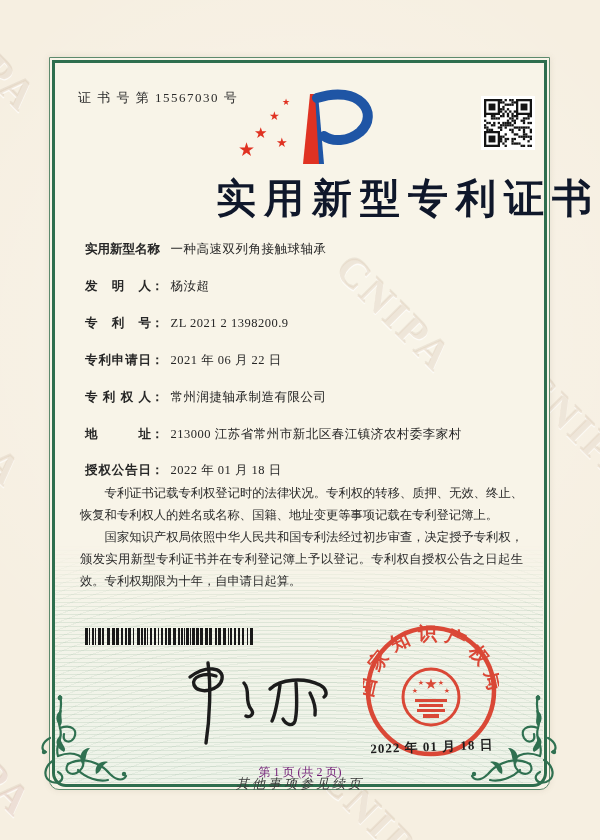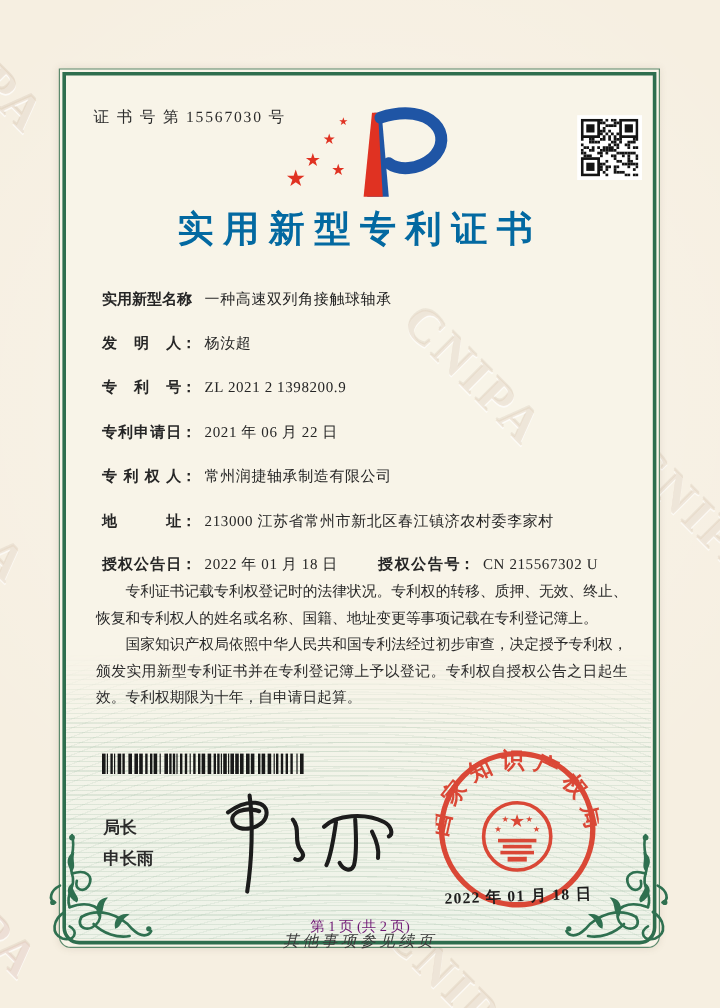--- a/index.html
+++ b/index.html
@@ -53,22 +53,22 @@
   .cert-no{position:absolute;left:78px;top:89px;font-size:13px;letter-spacing:1.5px;color:#2b2b2b;}
 
   
   .logo{position:absolute;left:232px;top:88px;width:150px;height:82px;}
   .logo .star{position:absolute;color:#e03222;line-height:1;font-family:"DejaVu Sans",sans-serif;}
 
   .qr{position:absolute;left:481px;top:96px;width:54px;height:54px;background:#fff;padding:0;
       display:flex;align-items:center;justify-content:center;}
 
   .title{
-    position:absolute;left:0;top:171px;width:100%;text-align:center;
-    font-size:30px;font-weight:700;letter-spacing:8px;color:#0369a1;margin:0;
+    position:absolute;left:0;top:171px;width:100%;text-align:right;
+    font-size:40px;font-weight:700;letter-spacing:8px;color:#0f172a;margin:0;
     font-family:"Liberation Serif","DejaVu Serif",serif;
   }
 
   
   .field-row{position:absolute;left:85px;width:440px;font-size:12.5px;color:#262626;white-space:nowrap;}
   .flabel{display:inline-block;width:66px;text-align:justify;text-align-last:justify;font-weight:600;}
   .fcolon{font-weight:600;margin-right:7px;}
   .fvalue{letter-spacing:.5px;}
   .pair2{position:absolute;left:230px;top:0;}
   .pair2 .flabel{width:68px;}
@@ -326,23 +326,20 @@
     <span class="flabel">专利申请日</span><span class="fcolon">：</span><span class="fvalue">2021 年 06 月 22 日</span>
   </div>
   <div class="field-row" style="top:389px">
     <span class="flabel">专利权人</span><span class="fcolon">：</span><span class="fvalue">常州润捷轴承制造有限公司</span>
   </div>
   <div class="field-row" style="top:426px">
     <span class="flabel">地址</span><span class="fcolon">：</span><span class="fvalue">213000 江苏省常州市新北区春江镇济农村委李家村</span>
   </div>
   <div class="field-row" style="top:462px">
     <span class="flabel">授权公告日</span><span class="fcolon">：</span><span class="fvalue">2022 年 01 月 18 日</span>
-    <span class="pair2">
-      <span class="flabel">授权公告号</span><span class="fcolon">：</span><span class="fvalue">CN 215567302 U</span>
-    </span>
   </div>
 
   <div class="body-text">
     <p>专利证书记载专利权登记时的法律状况。专利权的转移、质押、无效、终止、恢复和专利权人的姓名或名称、国籍、地址变更等事项记载在专利登记簿上。</p>
     <p>国家知识产权局依照中华人民共和国专利法经过初步审查，决定授予专利权，颁发实用新型专利证书并在专利登记簿上予以登记。专利权自授权公告之日起生效。专利权期限为十年，自申请日起算。</p>
   </div>
 
   <div class="barcode">
       <div style="width: 3px; margin-right: 1px;"></div>
       <div style="width: 1px; margin-right: 2px;"></div>
@@ -383,24 +380,20 @@
       <div style="width: 3px; margin-right: 2px;"></div>
       <div style="width: 1px; margin-right: 1px;"></div>
       <div style="width: 2px; margin-right: 2px;"></div>
       <div style="width: 2px; margin-right: 2px;"></div>
       <div style="width: 2px; margin-right: 2px;"></div>
       <div style="width: 2px; margin-right: 3px;"></div>
       <div style="width: 1px; margin-right: 2px;"></div>
       <div style="width: 3px; margin-right: 3px;"></div>
     </div>
 
-  <div class="signer">
-    <div>局长</div>
-    <div>申长雨</div>
-  </div>
 
   <svg class="signature" viewBox="0 0 175 95">
     <g fill="none" stroke="#1c1c1c" stroke-width="3.4" stroke-linecap="round" stroke-linejoin="round">
       <path d="M22 22 C 38 10, 56 12, 54 24 C 52 36, 30 40, 26 30 C 23 22, 36 17, 48 21"></path>
       <path d="M40 8 C 43 30, 42 62, 38 88"></path>
       <path d="M76 28 C 83 36, 76 46, 83 54 C 87 59, 82 63, 78 61"></path>
       <path d="M102 34 C 112 24, 136 22, 152 30 C 158 33, 160 40, 156 42"></path>
       <path d="M112 30 C 110 44, 108 58, 104 66"></path>
       <path d="M128 28 C 129 44, 129 58, 127 66 C 125 72, 118 70, 115 64"></path>
       <path d="M142 38 C 146 46, 148 54, 147 60"></path>

